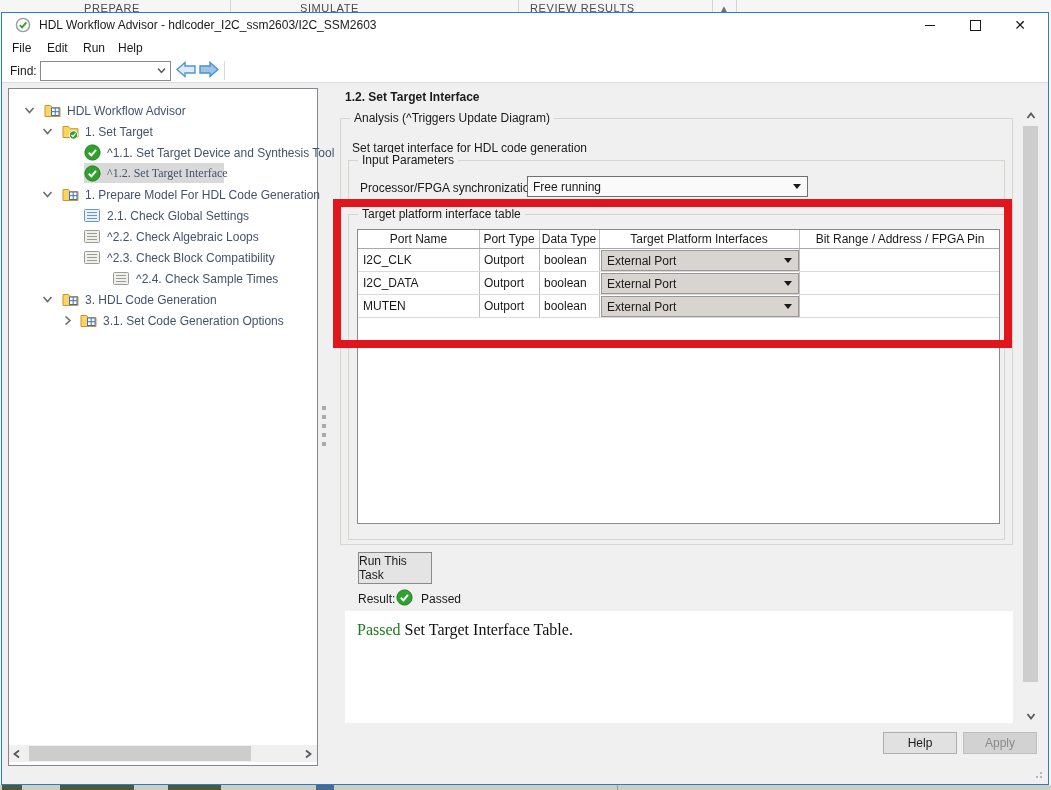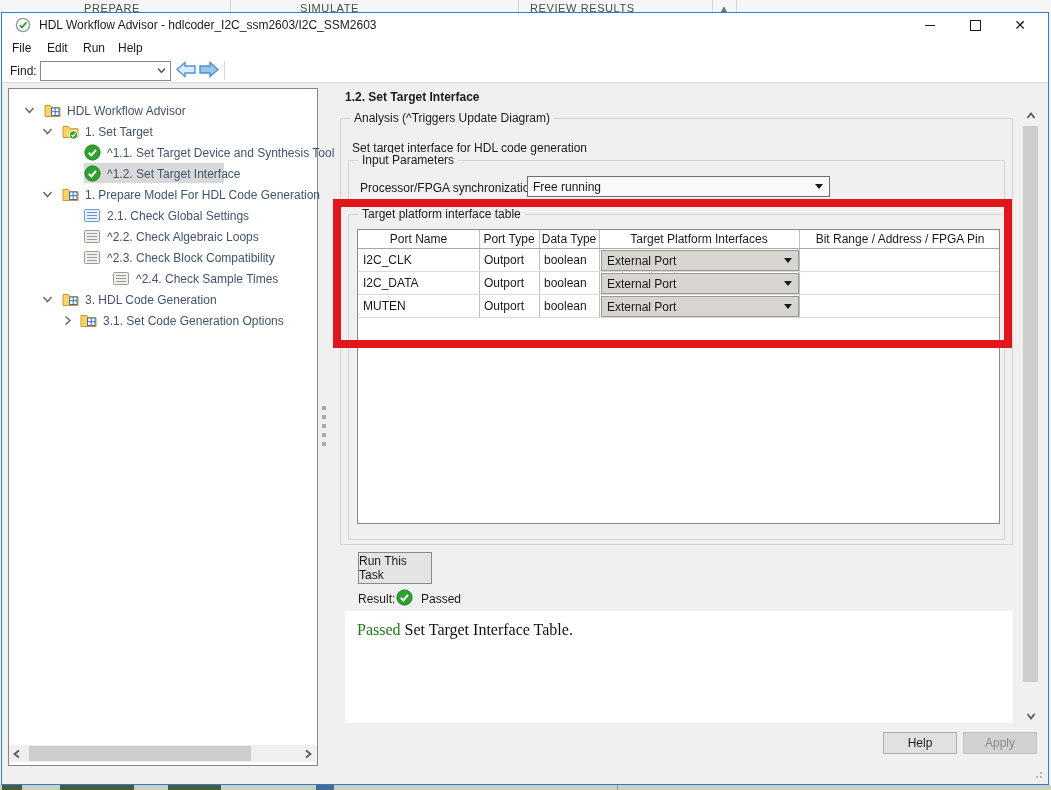--- a/index.html
+++ b/index.html
@@ -171,21 +171,21 @@
         <polyline points="4.8,8.8 7.4,11.3 12,5.8" fill="none" stroke="#fff" stroke-width="2"></polyline>
       </svg>
     <span class="tree-label" style="margin-left:6px;">^1.1. Set Target Device and Synthesis Tool</span>
   </div>
 
   <div class="tree-row abs" style="left:84px;top:163px;">
     <svg width="17" height="17">
         <circle cx="8.5" cy="8.5" r="7.6" fill="#2fa12f" stroke="#1f7d1f"></circle>
         <polyline points="4.8,8.8 7.4,11.3 12,5.8" fill="none" stroke="#fff" stroke-width="2"></polyline>
       </svg>
-    <span class="tree-label" style="margin-left:6px;">^1.2. Set Target Interface</span>
+    <span class="tree-label" style="margin-left:6px;font-family:Liberation Serif, serif;">^1.2. Set Target Interface</span>
   </div>
 
   <svg class="abs chev" style="left:42px;top:189px;" width="11" height="11">
       <polyline points="1.5,3 5.5,7.5 9.5,3" fill="none" stroke="#6d6d6d" stroke-width="1.6"></polyline>
     </svg>
   <div class="tree-row abs" style="left:62px;top:184px;">
     <svg width="17" height="15">
         <path d="M1,2.5 h5.5 l1.8,2.2 H16 V13.5 H1 Z" fill="#fcd462" stroke="#c9972c"></path>
         <rect x="7.5" y="5" width="7.5" height="7.5" fill="#fff" stroke="#3d6fb8"></rect>
         <line x1="11.2" y1="5" x2="11.2" y2="12.5" stroke="#3d6fb8"></line>
@@ -281,21 +281,21 @@
 
   <div class="abs fieldset" style="left:340px;top:118px;width:673px;height:427px;"></div>
   <div class="legend" style="left:350px;top:111px;">Analysis (^Triggers Update Diagram)</div>
 
   <div class="abs body-text" style="left:352px;top:141px;">Set target interface for HDL code generation</div>
 
   <div class="abs fieldset" style="left:348px;top:160px;width:657px;height:47px;"></div>
   <div class="legend" style="left:358px;top:153px;">Input Parameters</div>
 
   <div class="abs body-text" style="left:360px;top:181px;">Processor/FPGA synchronization:</div>
-  <div class="abs combo" style="left:527px;top:176px;width:303px;height:21px;">
+  <div class="abs combo" style="left:527px;top:176px;width:281px;height:21px;">
     <span class="combo-text">Free running</span>
     <div class="tri"></div>
   </div>
 
   <div class="abs fieldset" style="left:348px;top:214px;width:657px;height:326px;"></div>
   <div class="legend" style="left:358px;top:207px;">Target platform interface table</div>
 
   <div class="abs tbl">
 
     <div class="tbl-vline" style="left:121px;height:87px;"></div>

